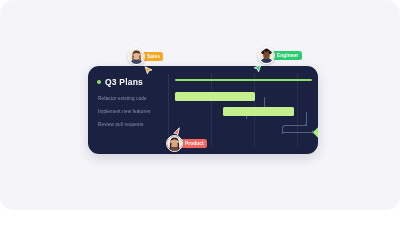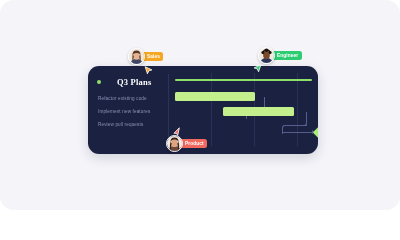--- a/index.html
+++ b/index.html
@@ -15,21 +15,21 @@
   
   #card{
     position:absolute;left:88px;top:66px;width:230px;height:88px;
     background:#1b2140;border-radius:11px;
     box-shadow:0 4px 12px rgba(30,30,60,.16);
   }
   #card-inner{position:absolute;inset:0;overflow:hidden;border-radius:11px;}
   
   #left-col{position:absolute;left:0;top:0;width:80px;height:100%;}
   #col-divider{position:absolute;left:80px;top:8px;width:1px;height:72px;background:#2c3358;}
-  #title-row{position:absolute;left:9px;top:11px;display:flex;align-items:center;gap:16px;font-family:Liberation Serif, serif;}
+  #title-row{position:absolute;left:9px;top:11px;display:flex;align-items:center;gap:4px;}
   #title-dot{width:4px;height:4px;border-radius:50%;background:#8ee06a;flex:none;}
   #title-text{color:#ffffff;font-size:8.5px;font-weight:bold;letter-spacing:.2px;white-space:nowrap;}
   .task-label{
     position:absolute;left:10px;color:#8d93b5;font-size:4.6px;
     letter-spacing:.15px;white-space:nowrap;
   }
   
   #gantt{position:absolute;left:81px;top:0;right:0;height:100%;}
   .gridline{position:absolute;top:7px;width:1px;height:73px;background:#2a3157;}
   #summary-bar{position:absolute;height:1.6px;background:#8ee06a;border-radius:1px;}

